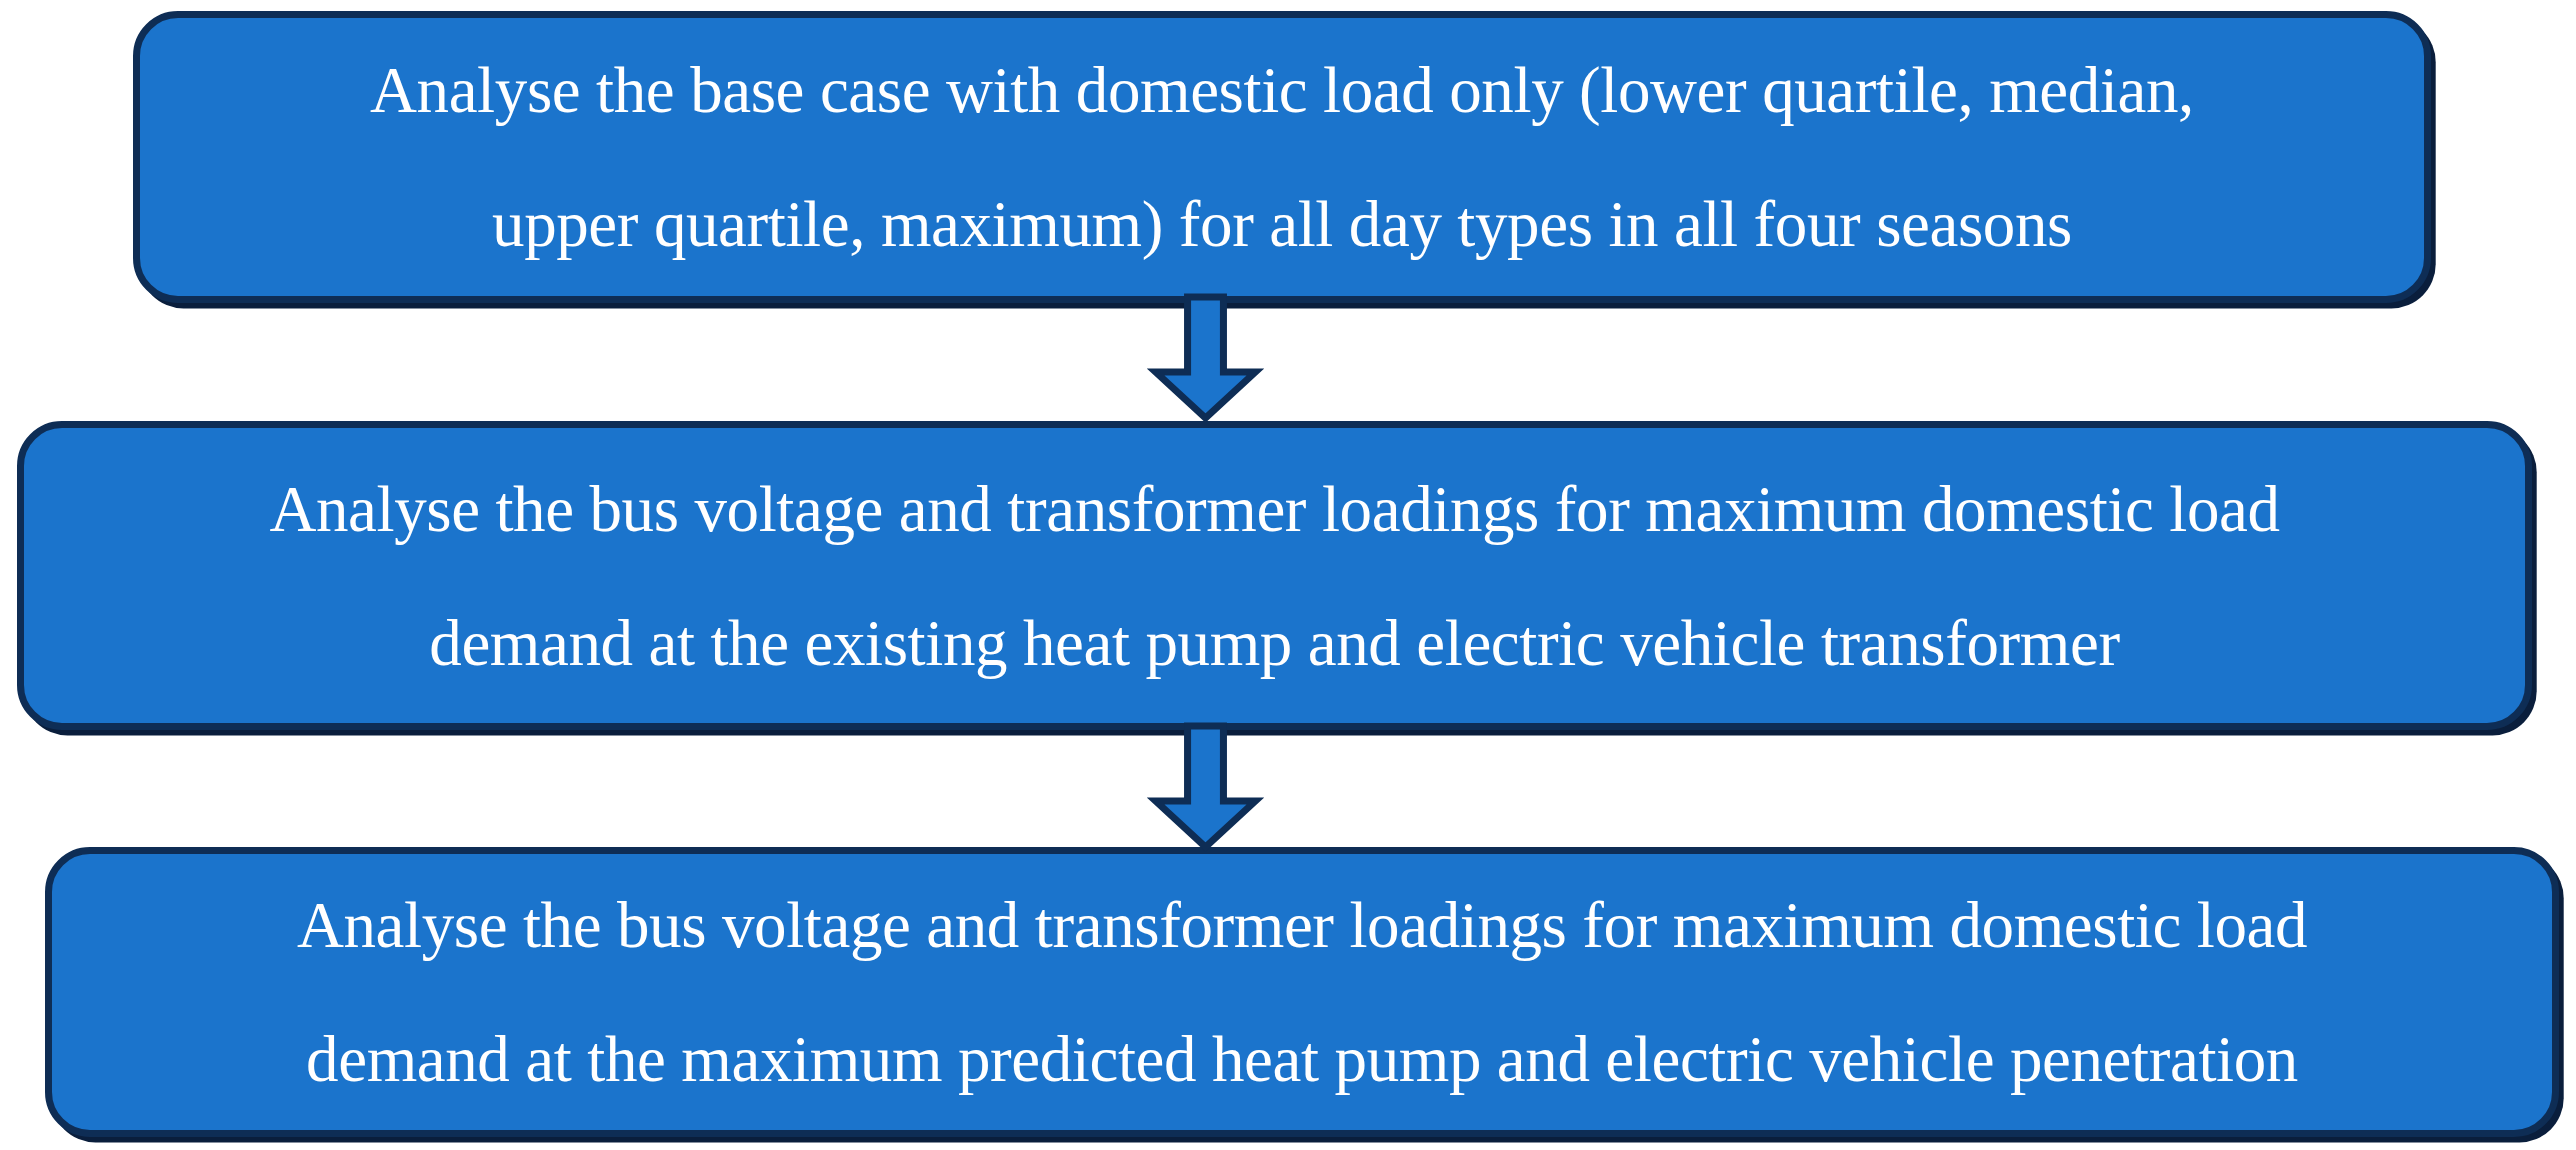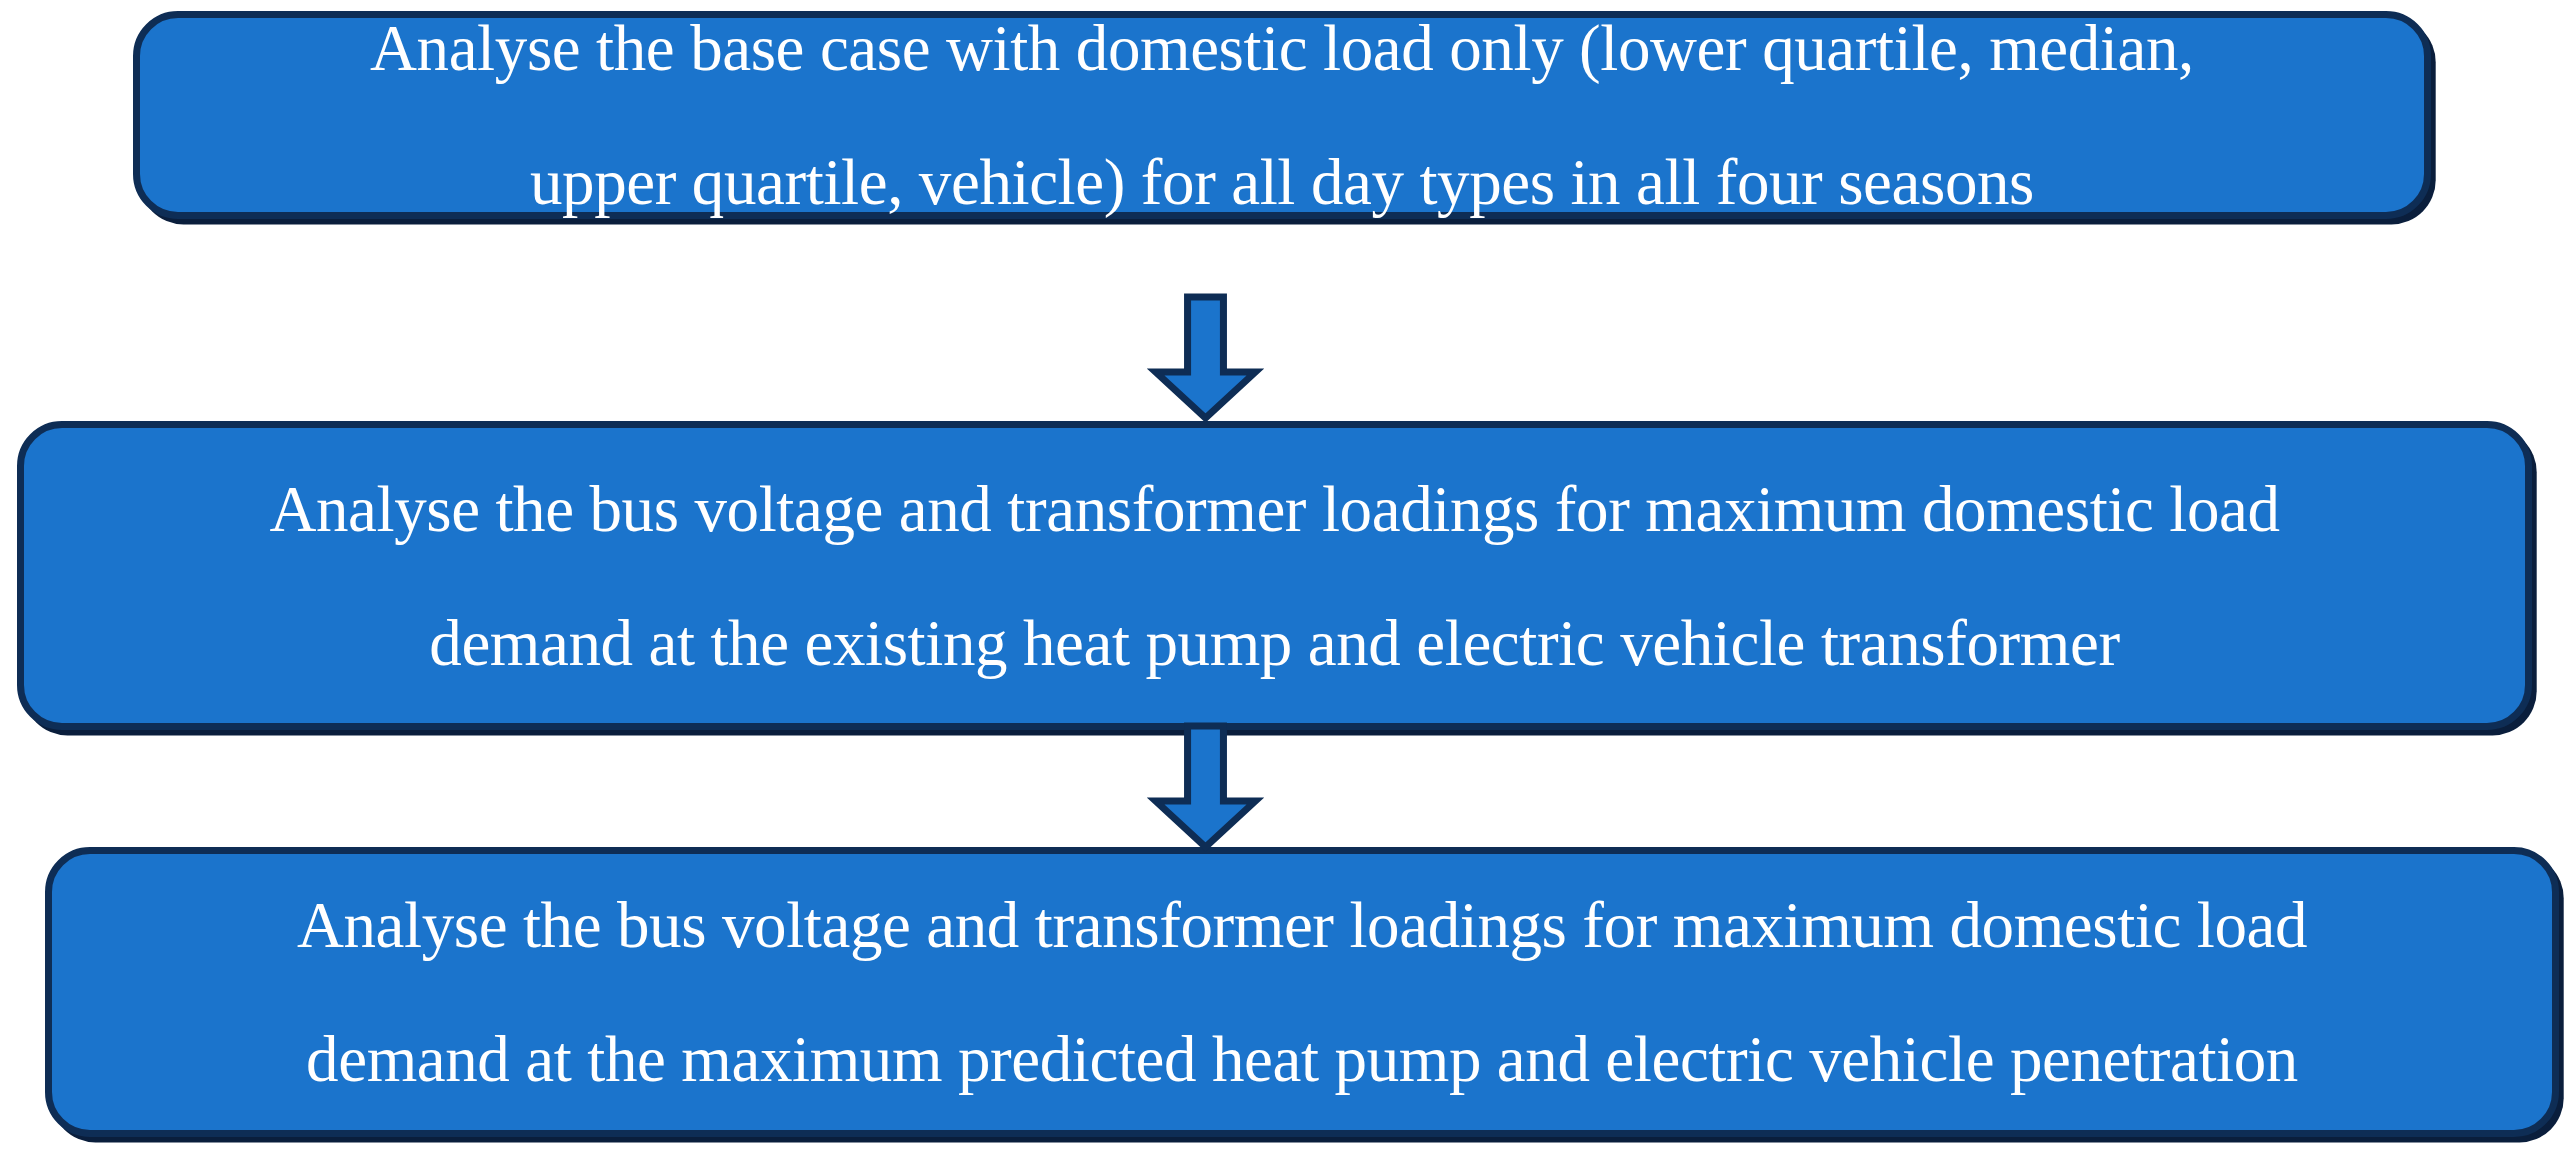--- a/index.html
+++ b/index.html
@@ -29,21 +29,21 @@
     z-index: 1;
   }
   .flow-box .line {
     color: var(--text-color, #FFFFFF);
     font-size: 65px;
     line-height: 134px;
     white-space: nowrap;
     letter-spacing: -0.4px;
     text-align: center;
   }
-  #box1 { left: 133px; top: 11px;   width: 2298px; height: 208px; }
+  #box1 { left: 133px; top: 11px;   width: 2298px; height: 292px; }
   #box2 { left: 17px;  top: 421px;  width: 2515px; height: 309px; }
   #box3 { left: 45px;  top: 847px; width: 2514px; height: 290px; }
 
   .down-arrow {
     position: absolute;
     width: 117px;
     height: 133px;
     z-index: 3;
   }
   #arrow1 { left: 1147px; top: 293px; }
@@ -55,21 +55,21 @@
     stroke-linejoin: miter;
   }
 </style>
 </head>
 <body>
 
 <div class="canvas">
 
   <div class="flow-box" id="box1">
     <div class="line">Analyse the base case with domestic load only (lower quartile, median,</div>
-    <div class="line">upper quartile, vehicle) for all day types in all four seasons</div>
+    <div class="line">upper quartile, maximum) for all day types in all four seasons</div>
   </div>
 
   <svg class="down-arrow" id="arrow1" viewBox="0 0 150 170" xmlns="http://www.w3.org/2000/svg">
     <polygon points="52,5 98,5 98,101 139,101 75,160 11,101 52,101"></polygon>
   </svg>
 
   <div class="flow-box" id="box2">
     <div class="line">Analyse the bus voltage and transformer loadings for maximum domestic load</div>
     <div class="line">demand at the existing heat pump and electric vehicle transformer</div>
   </div>

